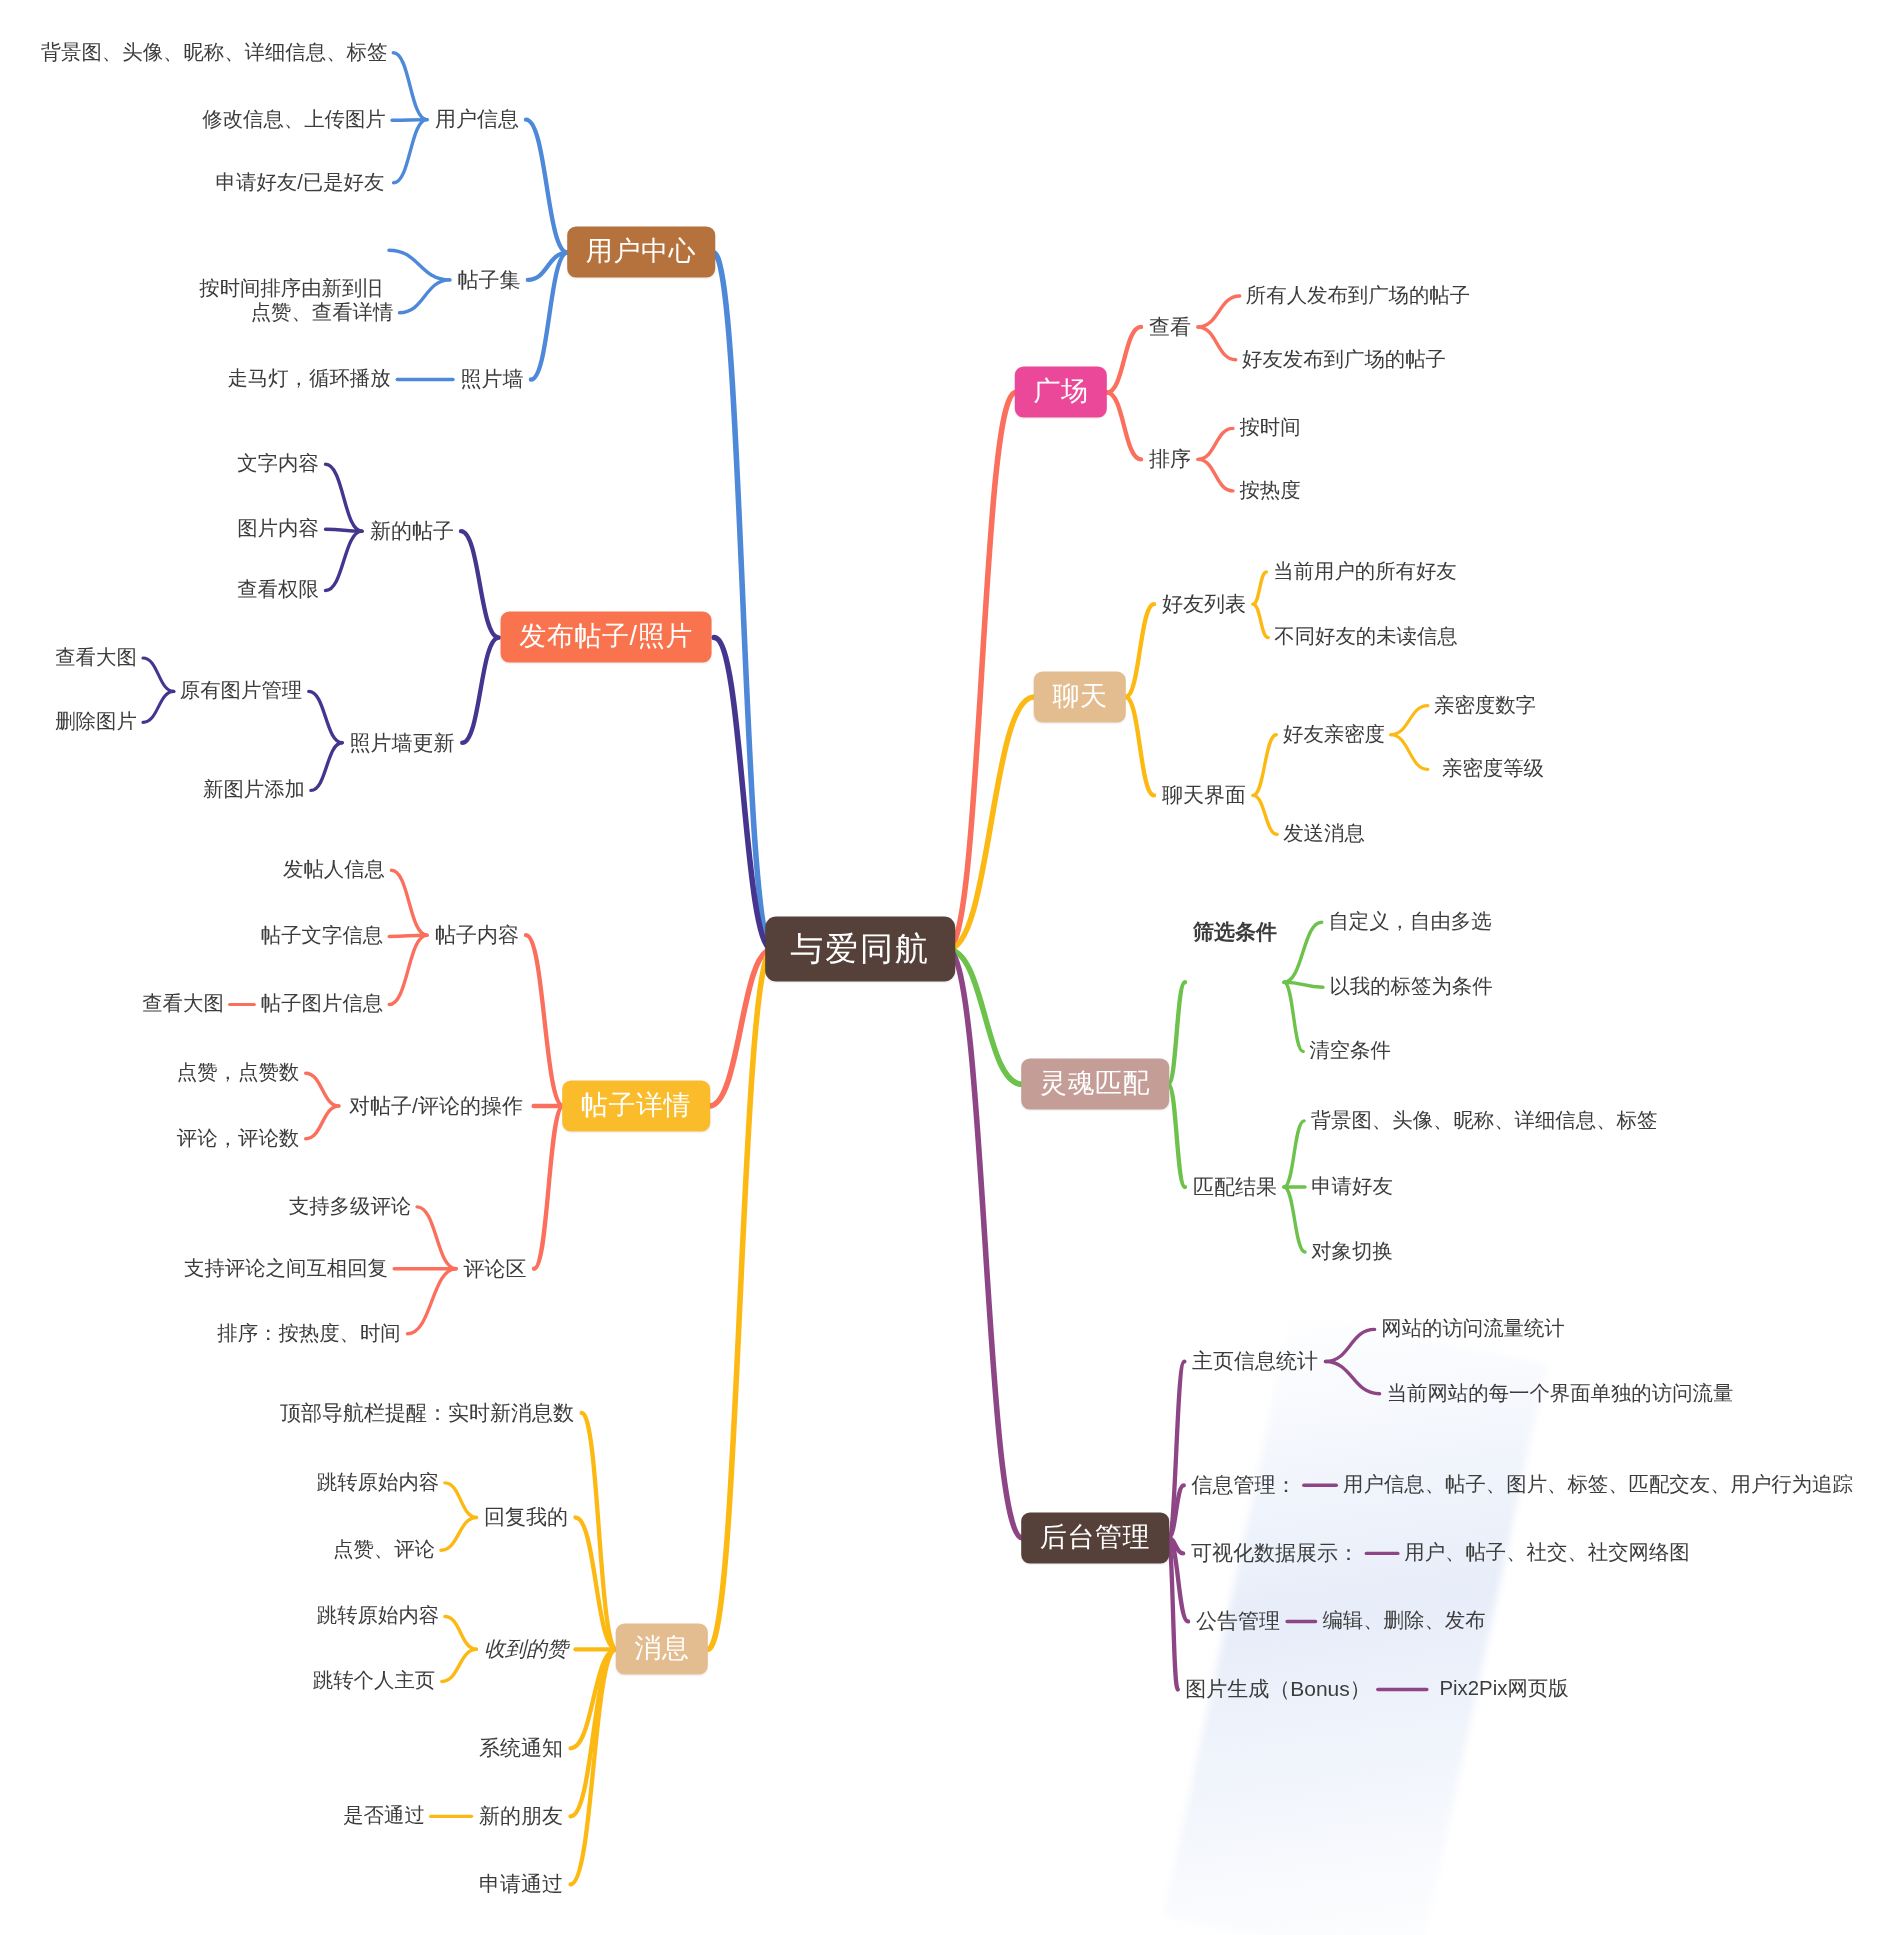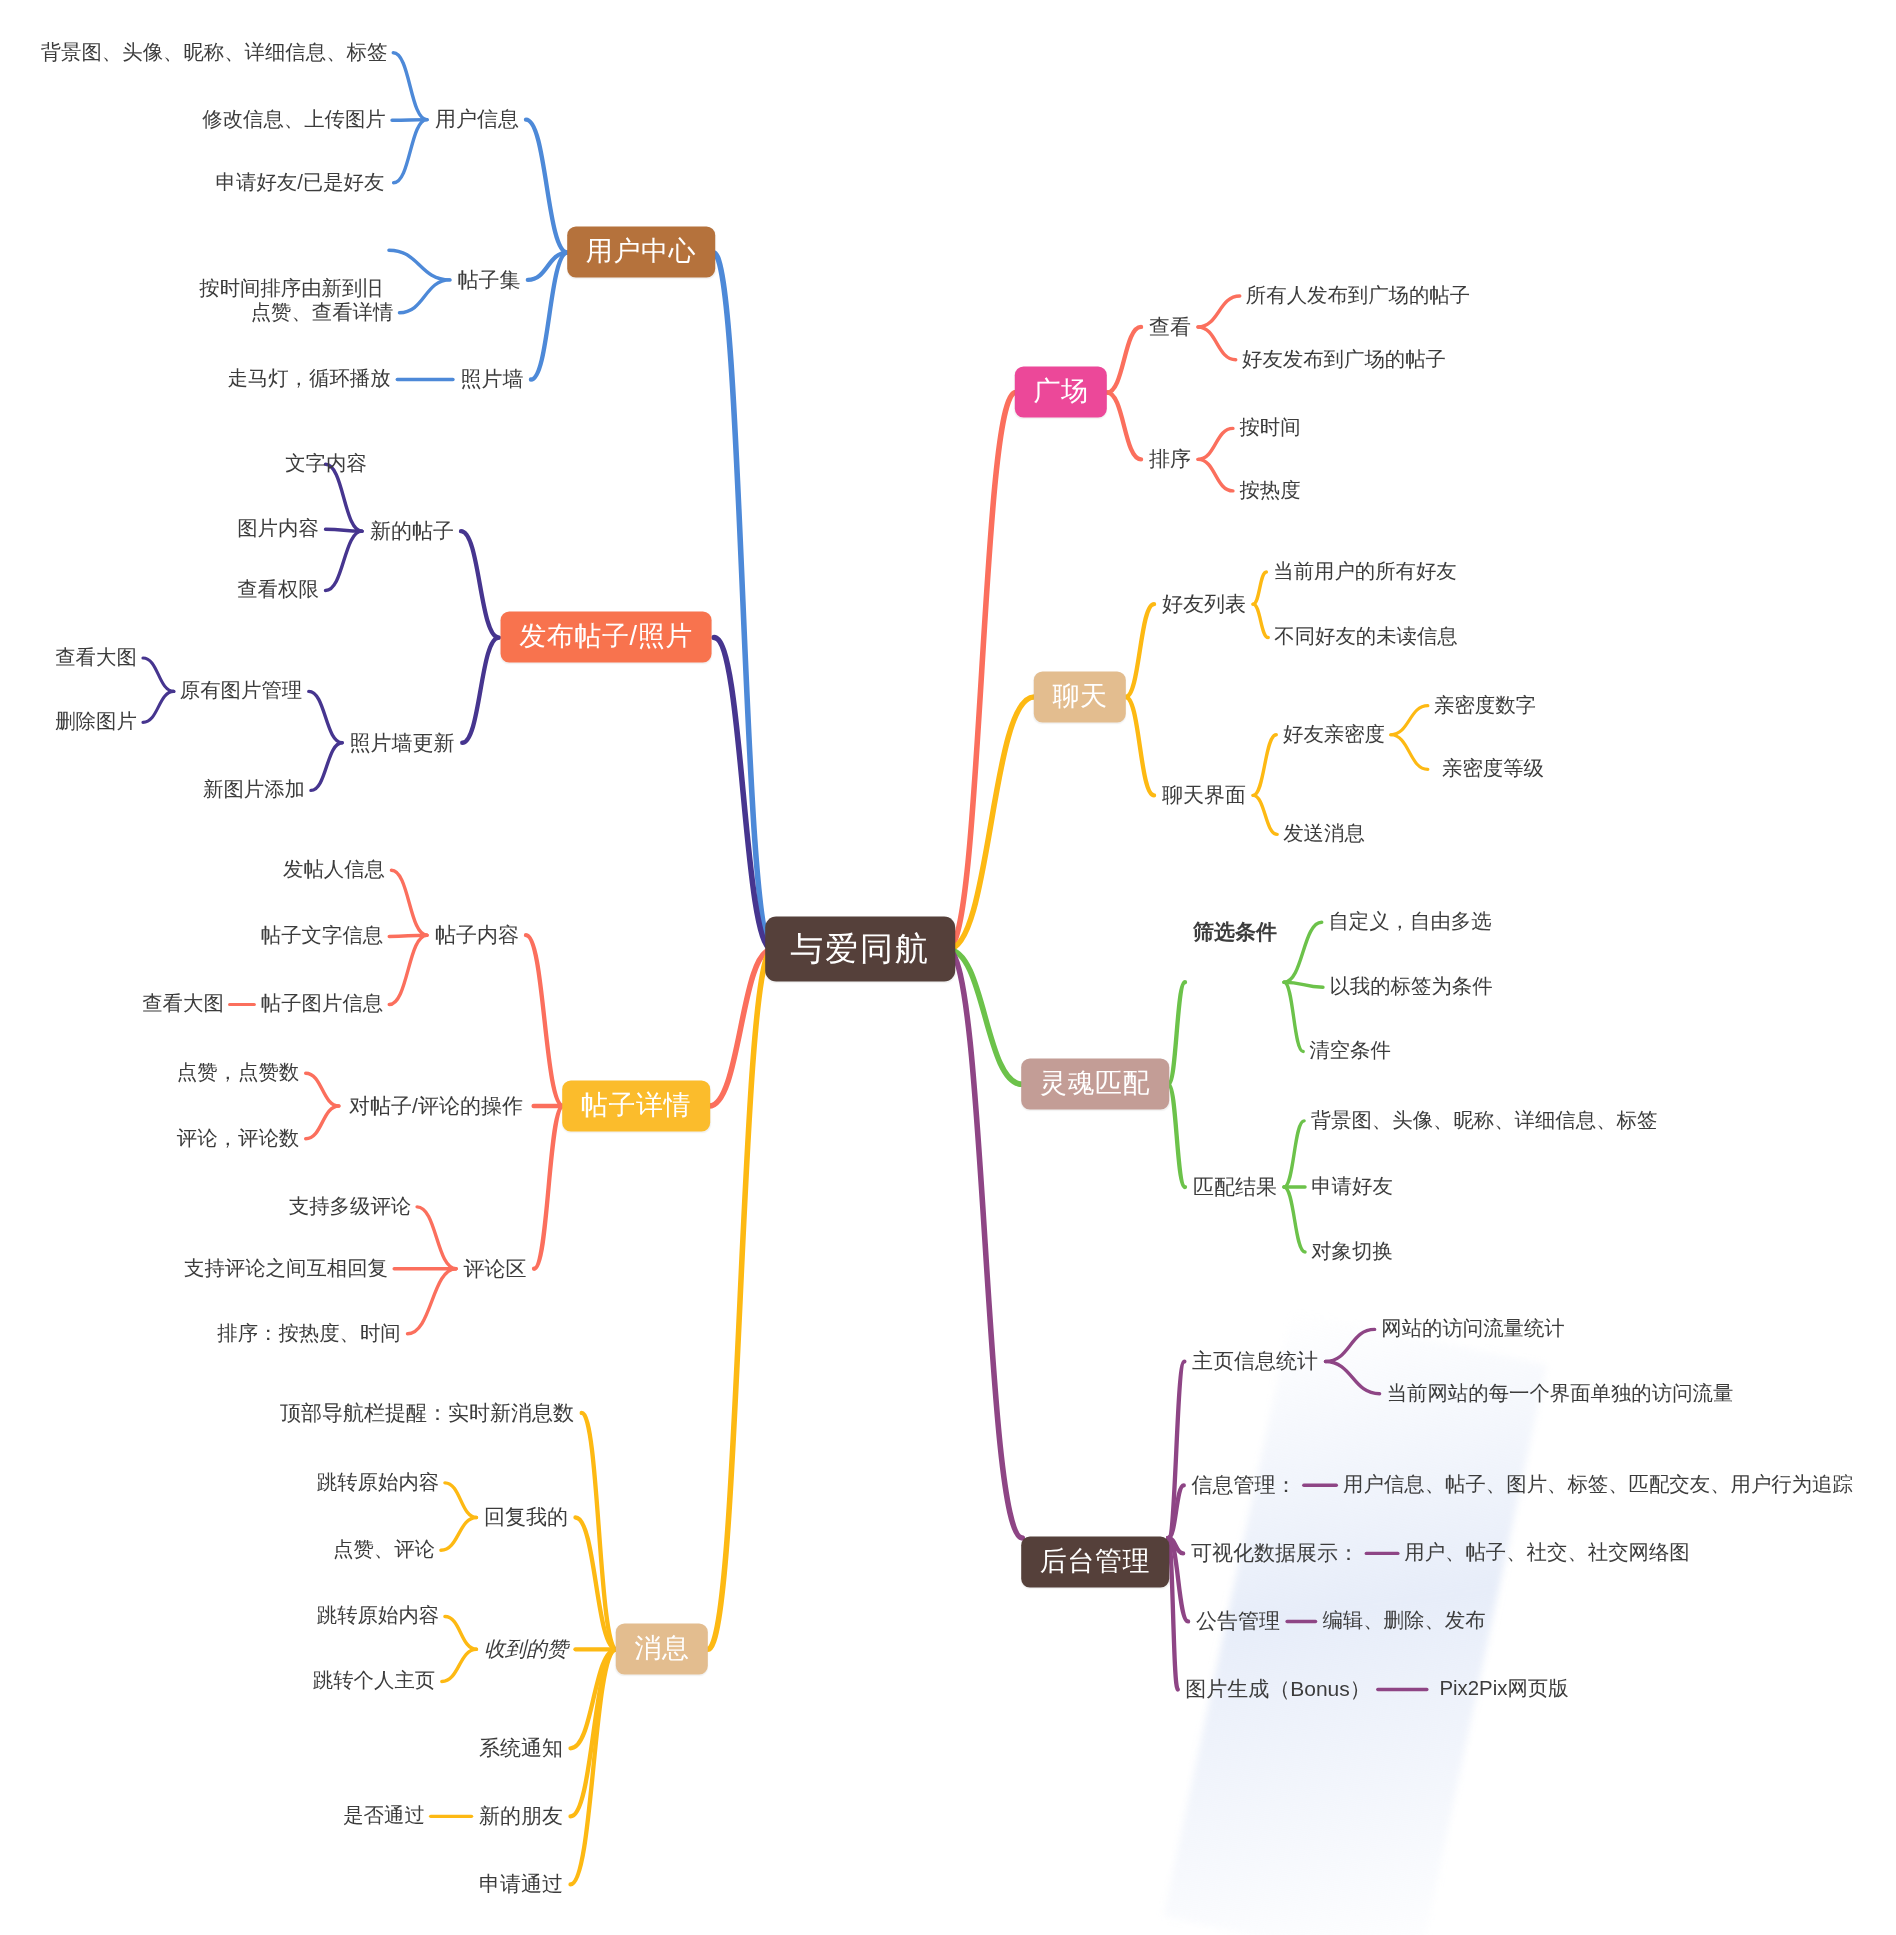--- a/index.html
+++ b/index.html
@@ -154,21 +154,21 @@
       <div class="node node txt l3" style="left: 214px; top: 53px;">背景图、头像、昵称、详细信息、标签</div>
       <div class="node node txt l3" style="left: 294px; top: 120px;">修改信息、上传图片</div>
       <div class="node node txt l3" style="left: 300px; top: 183px;">申请好友/已是好友</div>
       <div class="node node txt" style="left: 489px; top: 280px;">帖子集</div>
       <div class="node node txt l3" style="left: 291px; top: 250px; margin-top: 39px;">按时间排序由新到旧</div>
       <div class="node node txt l3" style="left: 322px; top: 313px;">点赞、查看详情</div>
       <div class="node node txt" style="left: 492px; top: 379px;">照片墙</div>
       <div class="node node txt l3" style="left: 309px; top: 379px;">走马灯，循环播放</div>
       <div class="node box" style="left: 606px; top: 637px; background: rgb(248, 115, 78);">发布帖子/照片</div>
       <div class="node node txt" style="left: 412px; top: 531px;">新的帖子</div>
-      <div class="node node txt l3" style="left: 278px; top: 464px; margin-left: 48px;">文字内容</div>
+      <div class="node node txt l3" style="left: 278px; top: 464px;">文字内容</div>
       <div class="node node txt l3" style="left: 278px; top: 529px;">图片内容</div>
       <div class="node node txt l3" style="left: 278px; top: 590px;">查看权限</div>
       <div class="node node txt" style="left: 402px; top: 743px;">照片墙更新</div>
       <div class="node node txt l3" style="left: 241px; top: 691px;">原有图片管理</div>
       <div class="node node txt l3" style="left: 96px; top: 658px;">查看大图</div>
       <div class="node node txt l3" style="left: 96px; top: 722px;">删除图片</div>
       <div class="node node txt l3" style="left: 254px; top: 790px;">新图片添加</div>
       <div class="node box" style="left: 636px; top: 1106px; background: rgb(251, 188, 44);">帖子详情</div>
       <div class="node node txt" style="left: 477px; top: 935px;">帖子内容</div>
       <div class="node node txt l3" style="left: 334px; top: 870px;">发帖人信息</div>
@@ -212,21 +212,21 @@
       <div class="node node txt l3" style="left: 1324px; top: 834px;">发送消息</div>
       <div class="node box" style="left: 1095px; top: 1084px; background: rgb(195, 157, 150);">灵魂匹配</div>
       <div class="node node txt" style="left: 1235px; top: 932px; font-weight: bold;">筛选条件</div>
       <div class="node node txt l3" style="left: 1410px; top: 922px;">自定义，自由多选</div>
       <div class="node node txt l3" style="left: 1411px; top: 987px;">以我的标签为条件</div>
       <div class="node node txt l3" style="left: 1350px; top: 1051px;">清空条件</div>
       <div class="node node txt" style="left: 1235px; top: 1187px;">匹配结果</div>
       <div class="node node txt l3" style="left: 1484px; top: 1121px;">背景图、头像、昵称、详细信息、标签</div>
       <div class="node node txt l3" style="left: 1352px; top: 1187px;">申请好友</div>
       <div class="node node txt l3" style="left: 1352px; top: 1252px;">对象切换</div>
-      <div class="node box" style="left: 1095px; top: 1538px; background: rgb(85, 64, 58); margin-top: 24px;">后台管理</div>
+      <div class="node box" style="left: 1095px; top: 1538px; background: rgb(85, 64, 58);">后台管理</div>
       <div class="node node txt" style="left: 1255px; top: 1361px;">主页信息统计</div>
       <div class="node node txt l3" style="left: 1473px; top: 1329px;">网站的访问流量统计</div>
       <div class="node node txt l3" style="left: 1560px; top: 1394px;">当前网站的每一个界面单独的访问流量</div>
       <div class="node node txt" style="left: 1244px; top: 1485px;">信息管理：</div>
       <div class="node node txt l3" style="left: 1598px; top: 1485px;">用户信息、帖子、图片、标签、匹配交友、用户行为追踪</div>
       <div class="node node txt" style="left: 1275px; top: 1553px;">可视化数据展示：</div>
       <div class="node node txt l3" style="left: 1547px; top: 1553px;">用户、帖子、社交、社交网络图</div>
       <div class="node node txt" style="left: 1238px; top: 1621px;">公告管理</div>
       <div class="node node txt l3" style="left: 1404px; top: 1621px;">编辑、删除、发布</div>
       <div class="node node txt" style="left: 1278px; top: 1689px;">图片生成（Bonus）</div>

